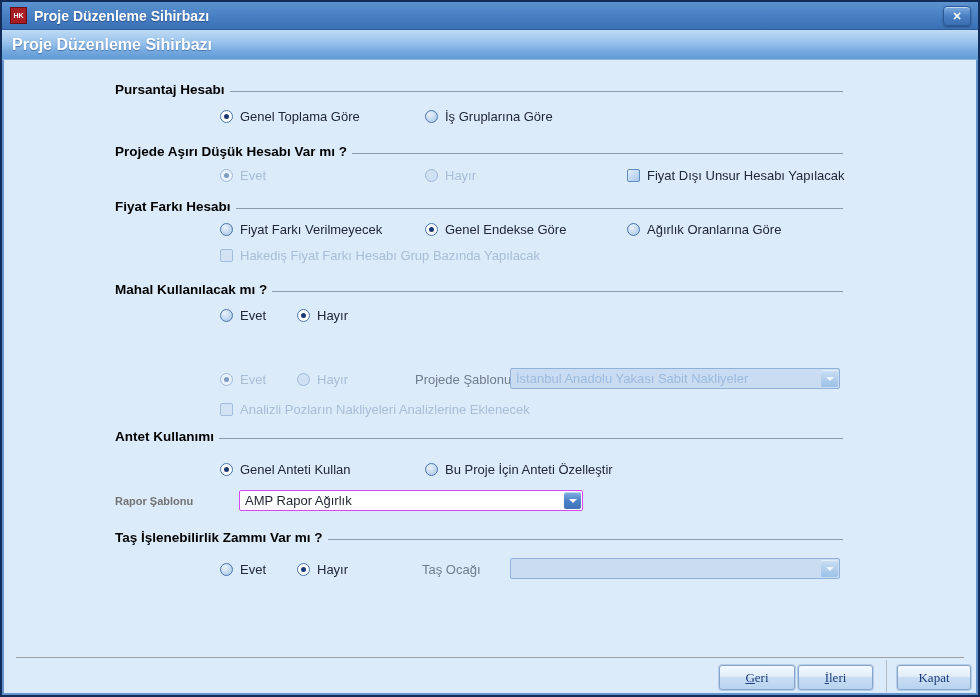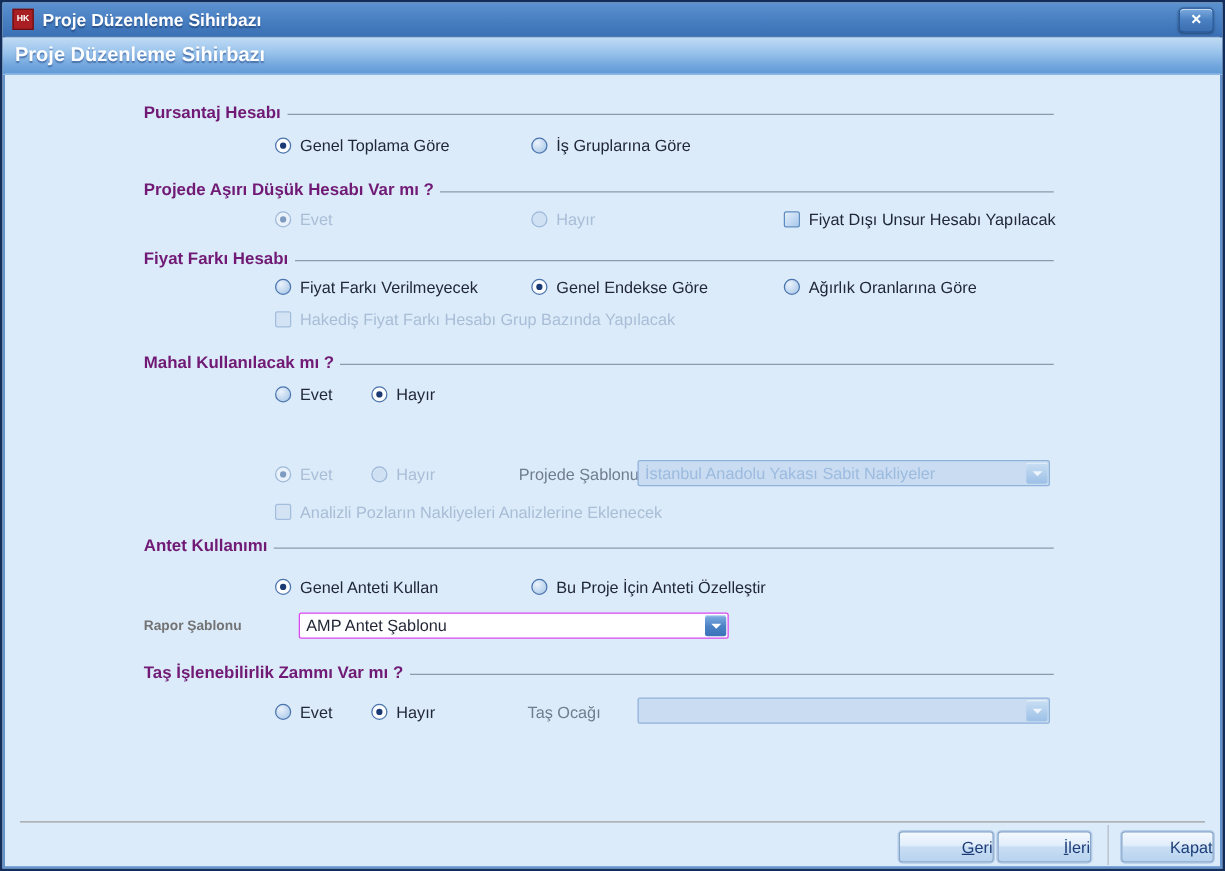--- a/index.html
+++ b/index.html
@@ -50,21 +50,21 @@
     color:#fff; font-size:16px; font-weight:bold;
     text-shadow:0 1px 1px rgba(60,100,160,.8);
   }
 
   
   .sec-title {
     position:absolute; left:113px; right:135px; height:16px;
     display:flex; align-items:flex-start;
   }
   .sec-title .t {
-    font-size:13.5px; font-weight:bold; color:#701a75; white-space:nowrap;
+    font-size:13.5px; font-weight:bold; color:#000000; white-space:nowrap;
   }
   .sec-title .rule {
     flex:1; height:10px; border-bottom:1px solid #8d9aab; margin-left:5px;
   }
 
   
   .row { position:absolute; left:0; right:0; height:16px; }
   .row.tall { height:22px; }
   .item {
     position:absolute; top:0; bottom:0;
@@ -124,24 +124,23 @@
     position:absolute; top:655px; left:14px; right:14px;
     border-top:1px solid #9e9e9e;
   }
   .footer-divider {
     position:absolute; left:884px; top:658px; height:32px;
     border-left:1px solid #b4bcc7;
   }
   .btn {
     position:absolute; top:663px; height:25px; border:1px solid #87a5c9; border-radius:3px;
     background:linear-gradient(180deg,#f4f9fe 0%,#e0edfa 45%,#c9def4 50%,#b7d3ef 100%);
-    font-family:Liberation Sans, sans-serif;
+    font-family:Liberation Serif, serif;
     font-size:13px; color:#1c3d77; cursor:pointer;
     box-shadow:0 0 0 1px rgba(110,150,200,.35);
-    text-align:right;
   }
   .accel { text-decoration:underline; }
 </style>
 </head>
 <body>
 
 <div class="window">
 
   <div class="titlebar">
     <span class="app-icon">HK</span>
@@ -262,21 +261,21 @@
     </div>
     <div class="item c2">
       <span class="radio"></span>
       <span>Bu Proje İçin Anteti Özelleştir</span>
     </div>
   </div>
 
   <div class="row tall" style="top:488px">
     <span class="bold-label" style="left:113px">Rapor Şablonu</span>
     <div class="combo" style="left:237px; width:344px; top:0">
-      <span>AMP Antet Şablonu</span>
+      <span>AMP Rapor Ağırlık</span>
       <span class="arrow"></span>
     </div>
   </div>
 
   <div class="sec-title" style="top:528px">
     <span class="t">Taş İşlenebilirlik Zammı Var mı ?</span>
     <span class="rule"></span>
   </div>
   <div class="row tall" style="top:556px">
     <div class="item c1">

